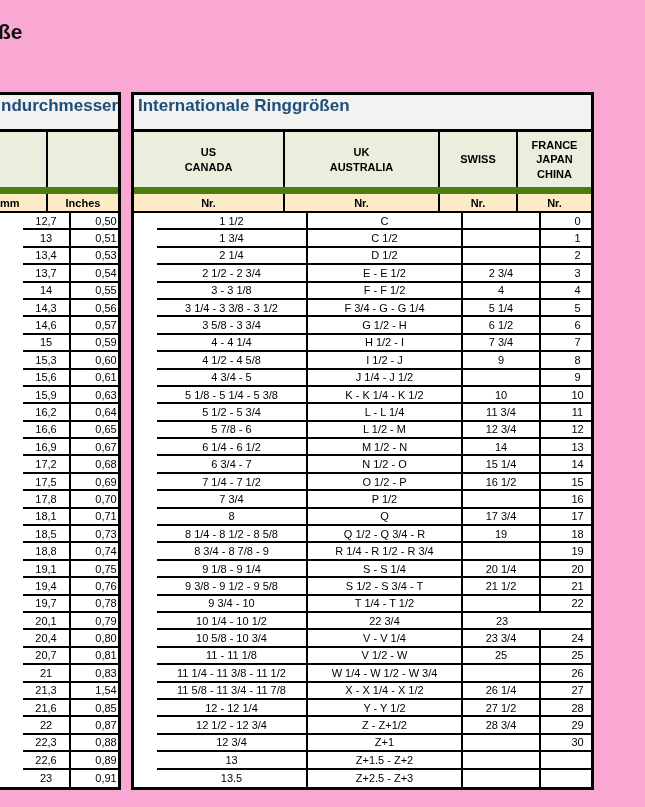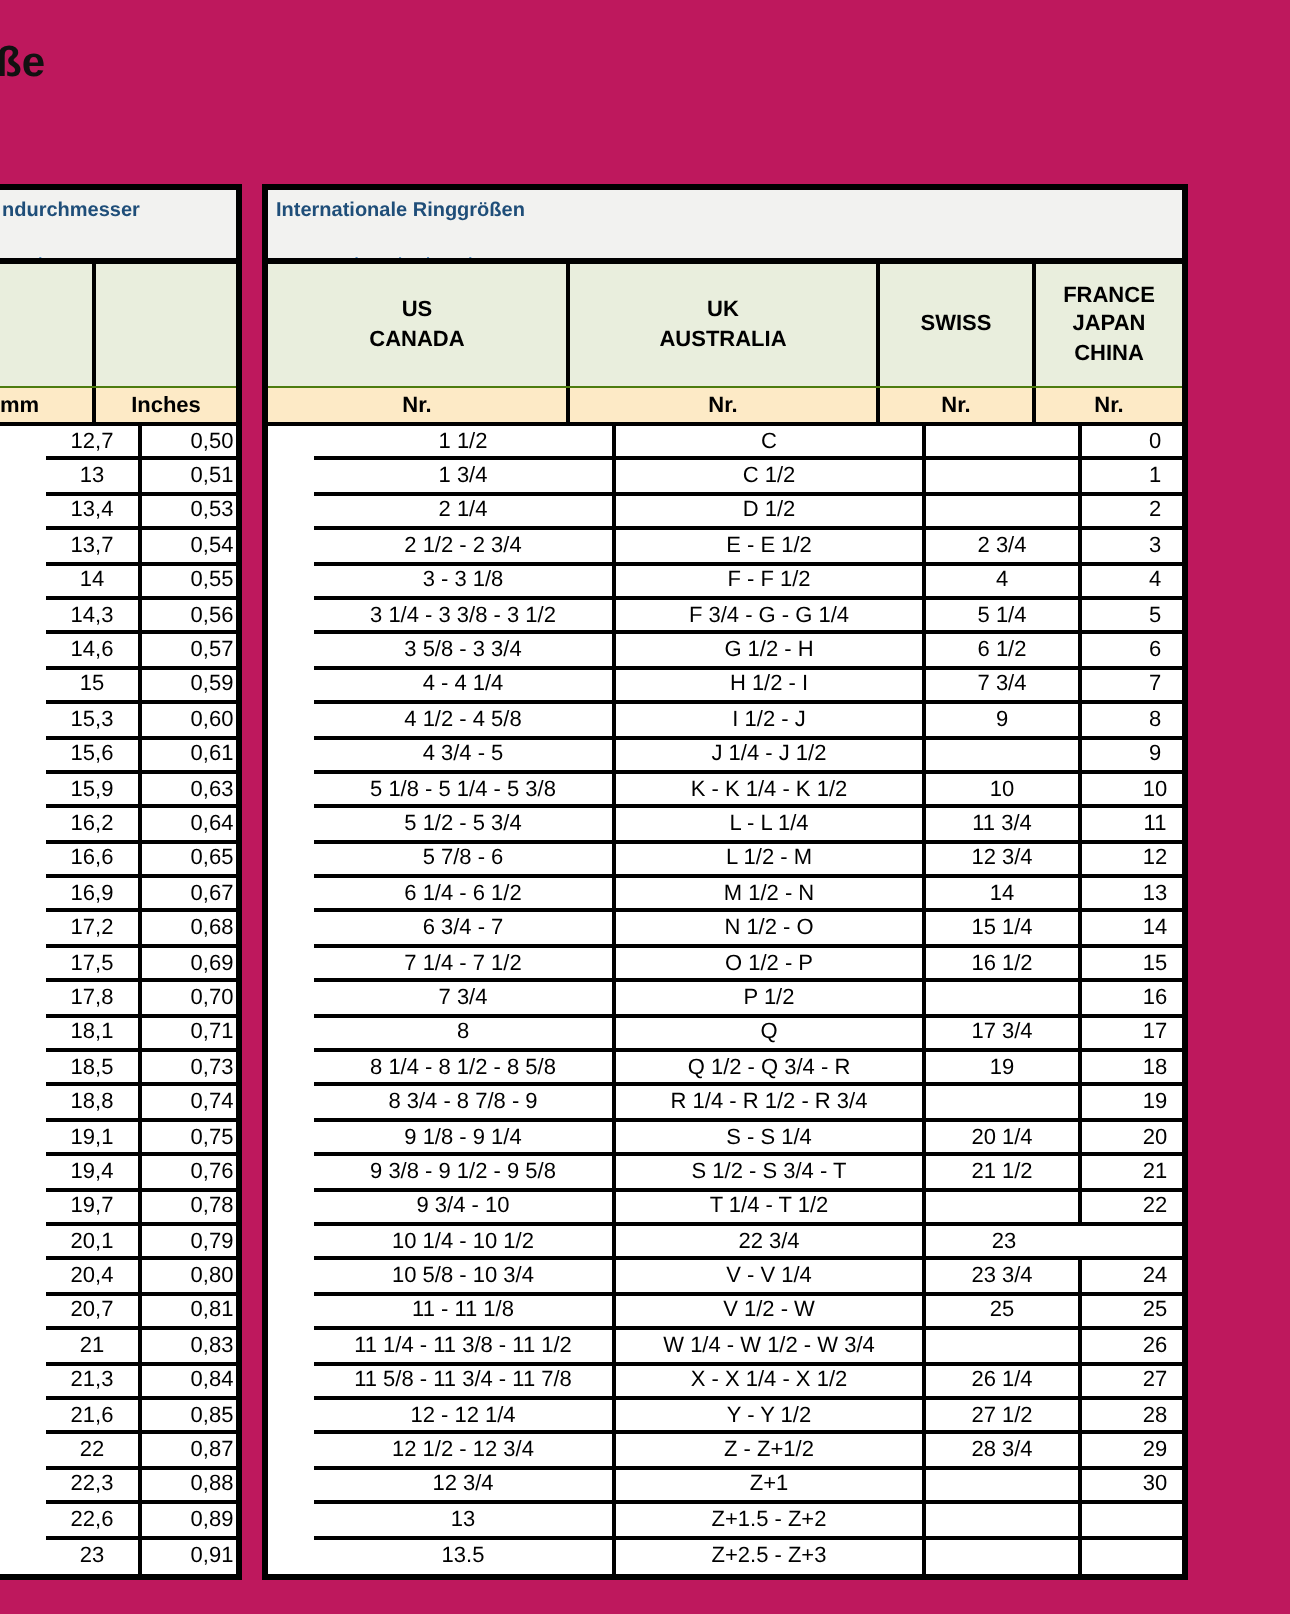--- a/index.html
+++ b/index.html
@@ -1,33 +1,33 @@
 <!DOCTYPE html>
 <html><head>
 <meta charset="utf-8">
 <style>
   * { margin:0; padding:0; box-sizing:border-box; }
   html,body { width:645px; height:807px; background:#ffffff; overflow:hidden;
               font-family:"Liberation Sans", sans-serif; }
-  .page { position:relative; width:645px; height:807px; background:#be185d; }
+  .page { position:relative; width:645px; height:807px; background:#f9a8d4; }
 
   .heading-frag { position:absolute; left:-2px; top:20px; font-size:21px; font-weight:bold;
                   color:#111; letter-spacing:0px; }
 
   .tbl { position:absolute; top:92px; height:698px; border:3px solid #000; background:#fff; }
   .tbl.left  { left:0; width:121px; border-left:none; }
   .tbl.right { left:131px; width:463px; }
 
   .panel-hdr { height:37px; border-bottom:3px solid #000; background:#f2f2f0;
                padding:3px 4px 0 4px; line-height:16px; overflow:hidden; }
   .tbl.left .panel-hdr { padding-left:1px; }
-  .title-de { font-size:10px; font-weight:bold; color:#1f4e79; white-space:nowrap; }
+  .title-de { font-size:17px; font-weight:bold; color:#1f4e79; white-space:nowrap; }
   .title-en { font-size:11.5px; color:#2e75b6; white-space:nowrap;margin-top:12px; }
 
-  .colhdr-row { height:62px; border-bottom:1px solid #4d7c0f; background:#e9eedd; display:grid; }
+  .colhdr-row { height:62px; border-bottom:7px solid #4d7c0f; background:#e9eedd; display:grid; }
   .unit-row   { height:19px; border-bottom:2px solid #000; background:#fdeac6; display:grid; }
   .data-rows  { display:flex; flex-direction:column;margin-left:23px; }
   .row        { display:grid; height:17.394px; background:#fff; }
   .data-rows .row { border-bottom:2px solid #000; }
   .data-rows .row:last-child { border-bottom:none; }
 
   .lt { grid-template-columns:48px 70px; }
   .rt { grid-template-columns:151px 155px 78px 73px; }
 
   .cell { display:flex; align-items:center; justify-content:center; overflow:hidden;
@@ -164,21 +164,21 @@
         <div class="row lt">
           <div class="cell">20,7</div>
           <div class="cell">0,81</div>
         </div>
         <div class="row lt">
           <div class="cell">21</div>
           <div class="cell">0,83</div>
         </div>
         <div class="row lt">
           <div class="cell">21,3</div>
-          <div class="cell">0,84</div>
+          <div class="cell">1,54</div>
         </div>
         <div class="row lt">
           <div class="cell">21,6</div>
           <div class="cell">0,85</div>
         </div>
         <div class="row lt">
           <div class="cell">22</div>
           <div class="cell">0,87</div>
         </div>
         <div class="row lt">

